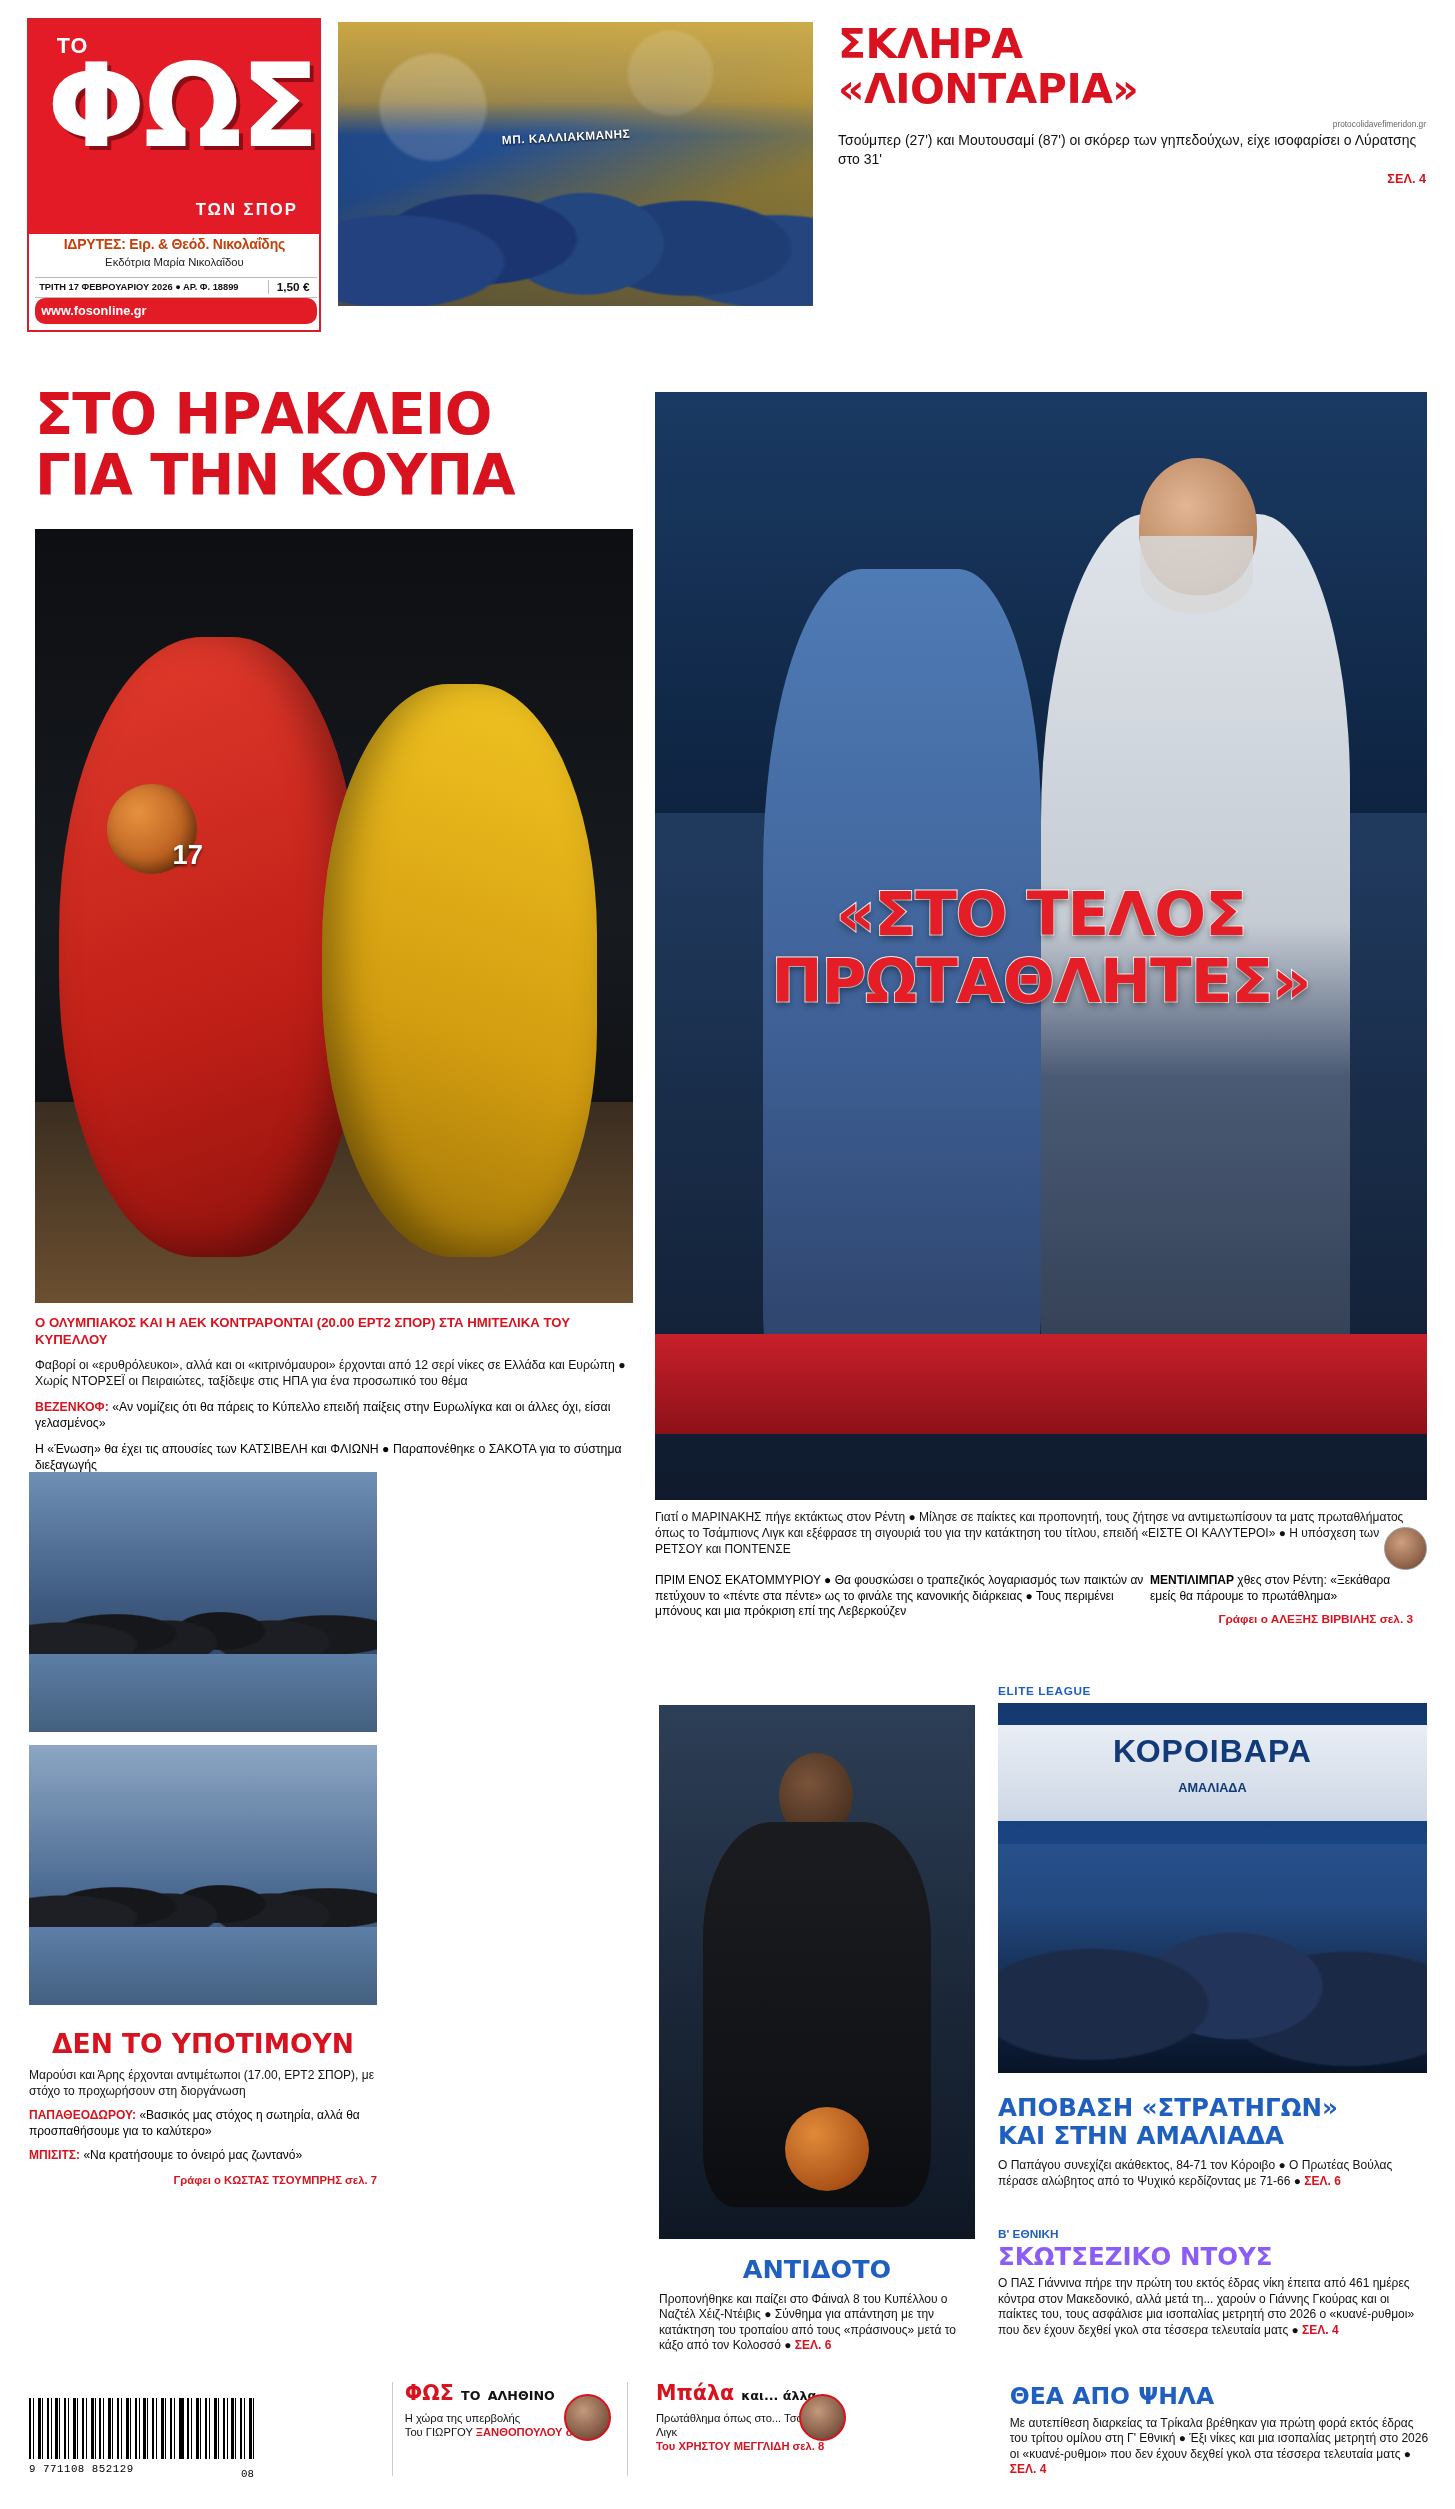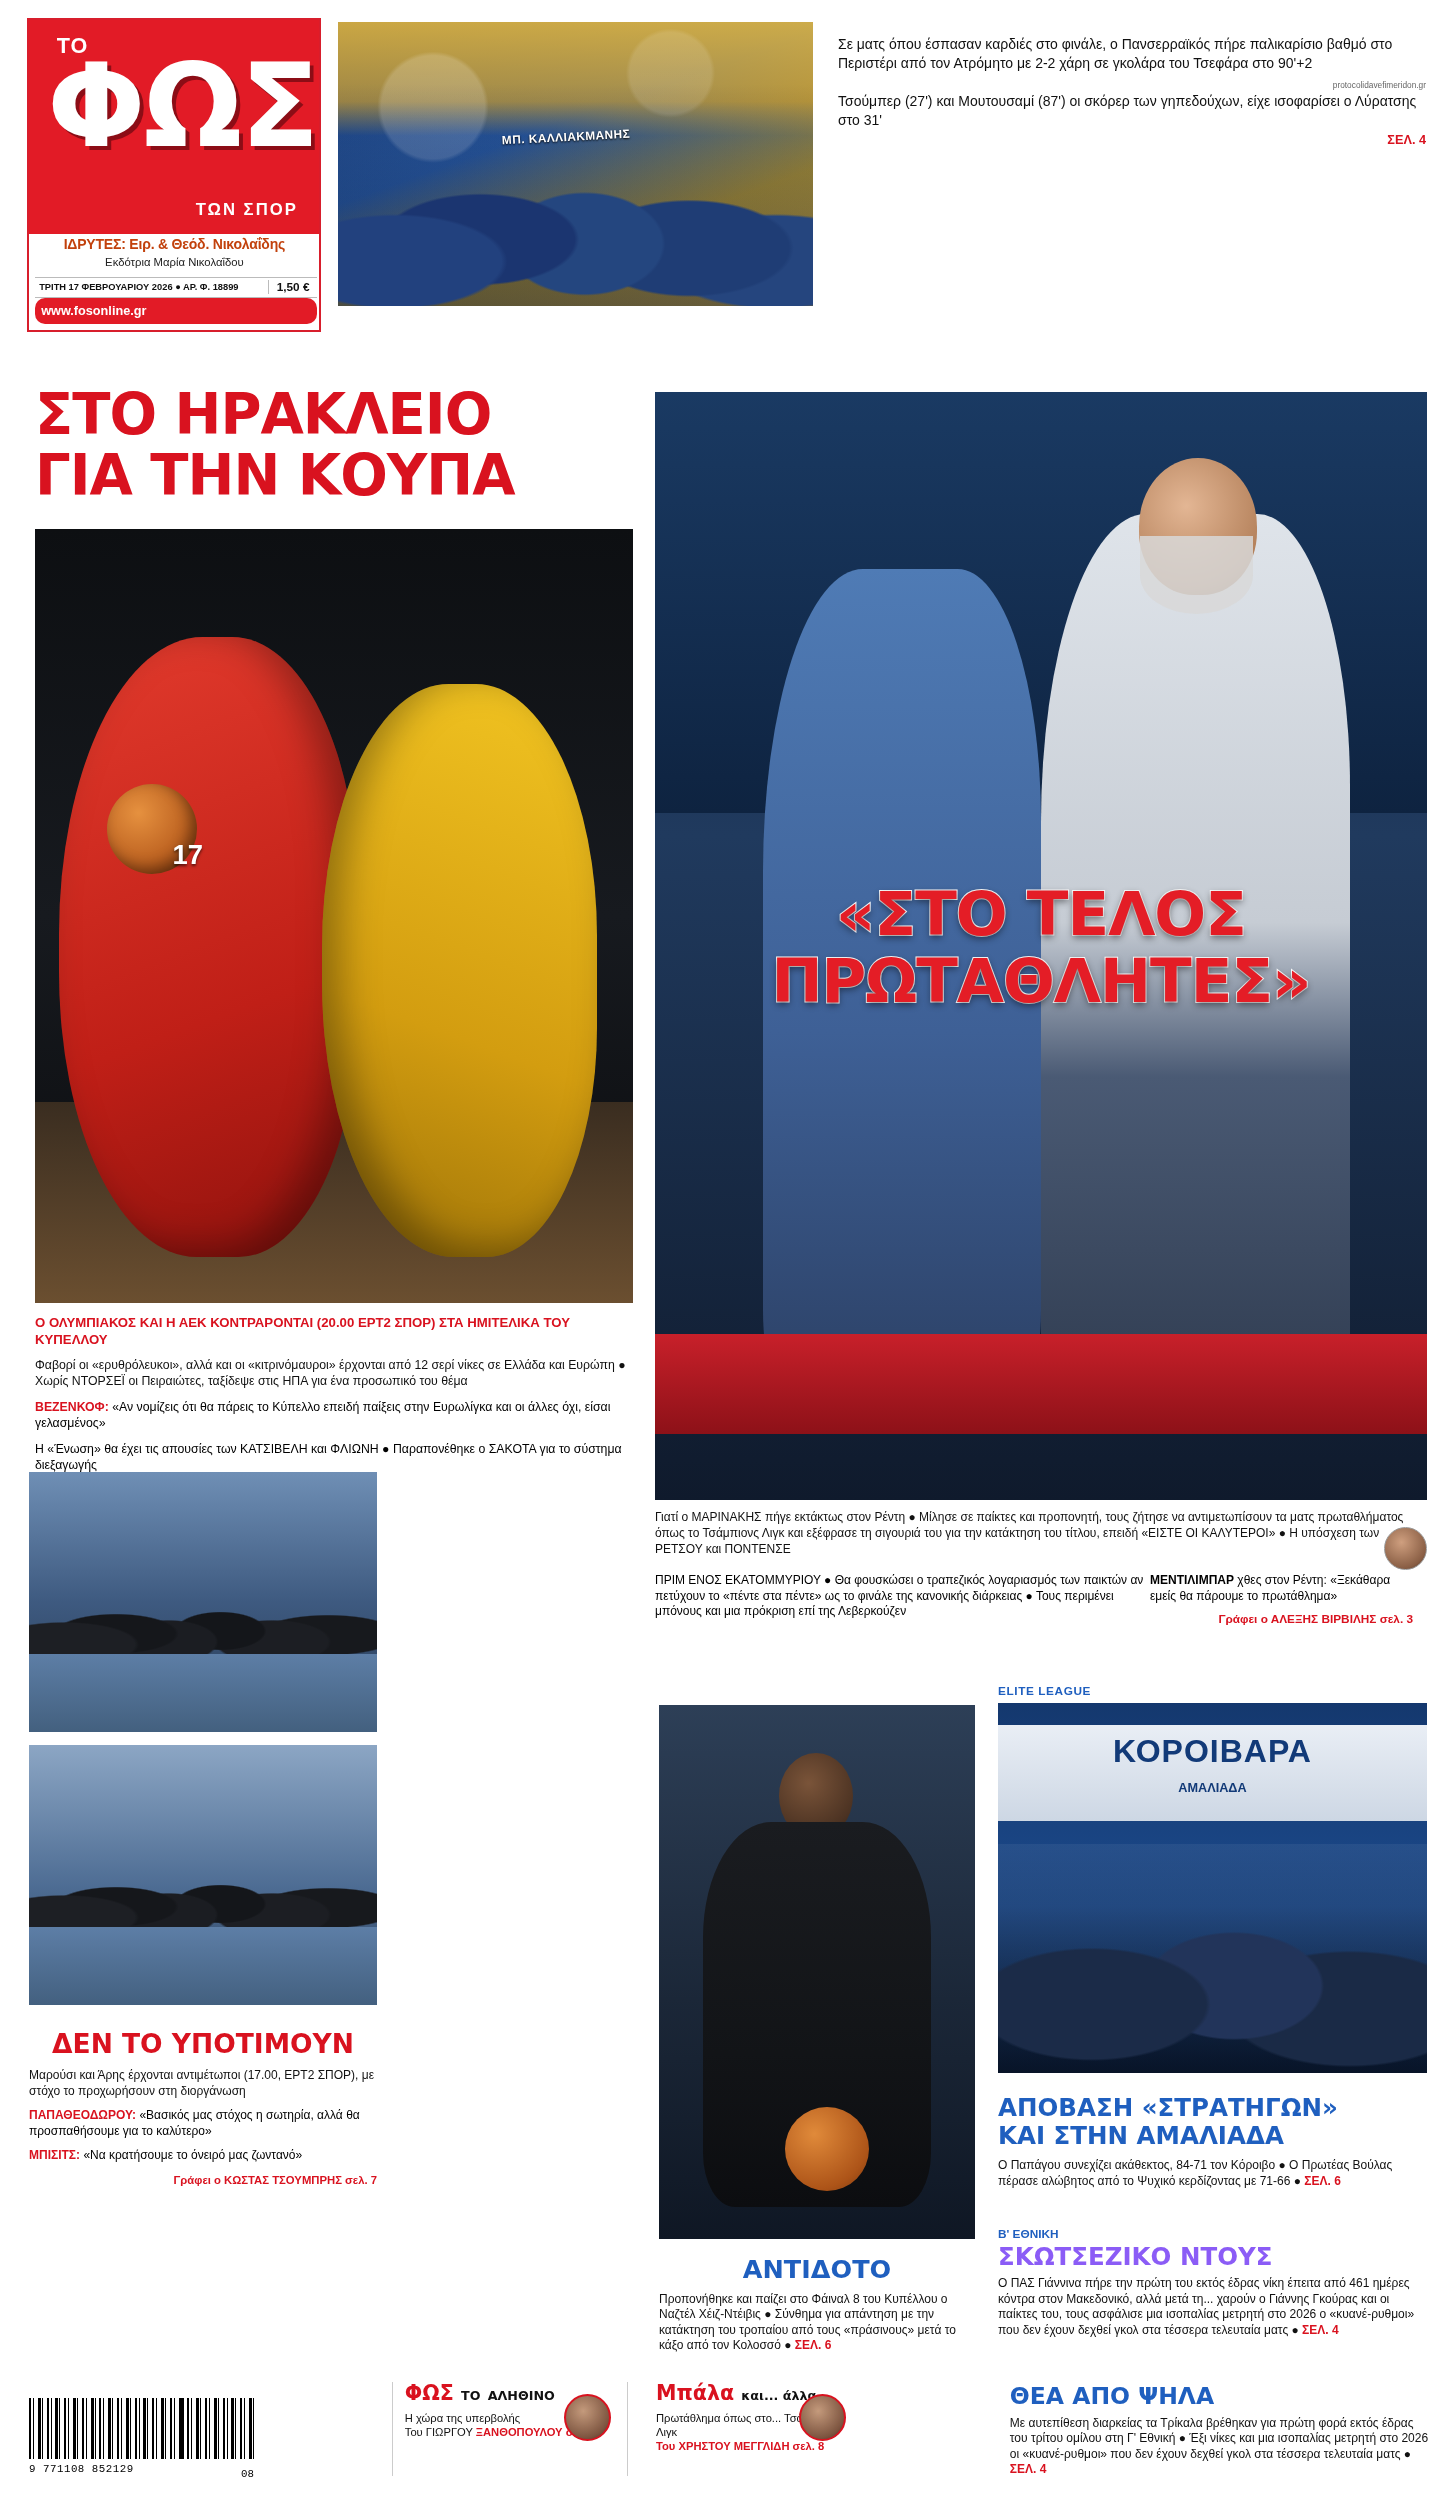--- a/index.html
+++ b/index.html
@@ -647,21 +647,24 @@
     <div class="mast-site">www.fosonline.gr</div>
   </div>
 
   <div class="top-photo">
     <div class="tp-crowd"></div>
     <div class="tp-players"></div>
     <div class="tp-label">ΜΠ. ΚΑΛΛΙΑΚΜΑΝΗΣ</div>
   </div>
 
   <div class="teaser">
-    <p>Σε ματς όπου έσπασαν καρδιές στο φινάλε, ο Πανσερραϊκός πήρε παλικαρίσιο βαθμό στο Περιστέρι από τον Ατρόμητο με 2-2 χάρη σε γκολάρα του Τσεφάρα στο 90'+2</p>
+    <h2>
+      <span>ΣΚΛΗΡΑ</span><br>
+      <span>«ΛΙΟΝΤΑΡΙΑ»</span>
+    </h2>
     <div class="credit">protocolidavefimeridon.gr</div>
     <p class="p2">Τσούμπερ (27') και Μουτουσαμί (87') οι σκόρερ των γηπεδούχων, είχε ισοφαρίσει ο Λύρατσης στο 31'</p>
     <div class="sel">ΣΕΛ. 4</div>
   </div>
 
   <div class="main-head">
     <span>ΣΤΟ ΗΡΑΚΛΕΙΟ</span><br>
     <span>ΓΙΑ ΤΗΝ ΚΟΥΠΑ</span>
   </div>
 

